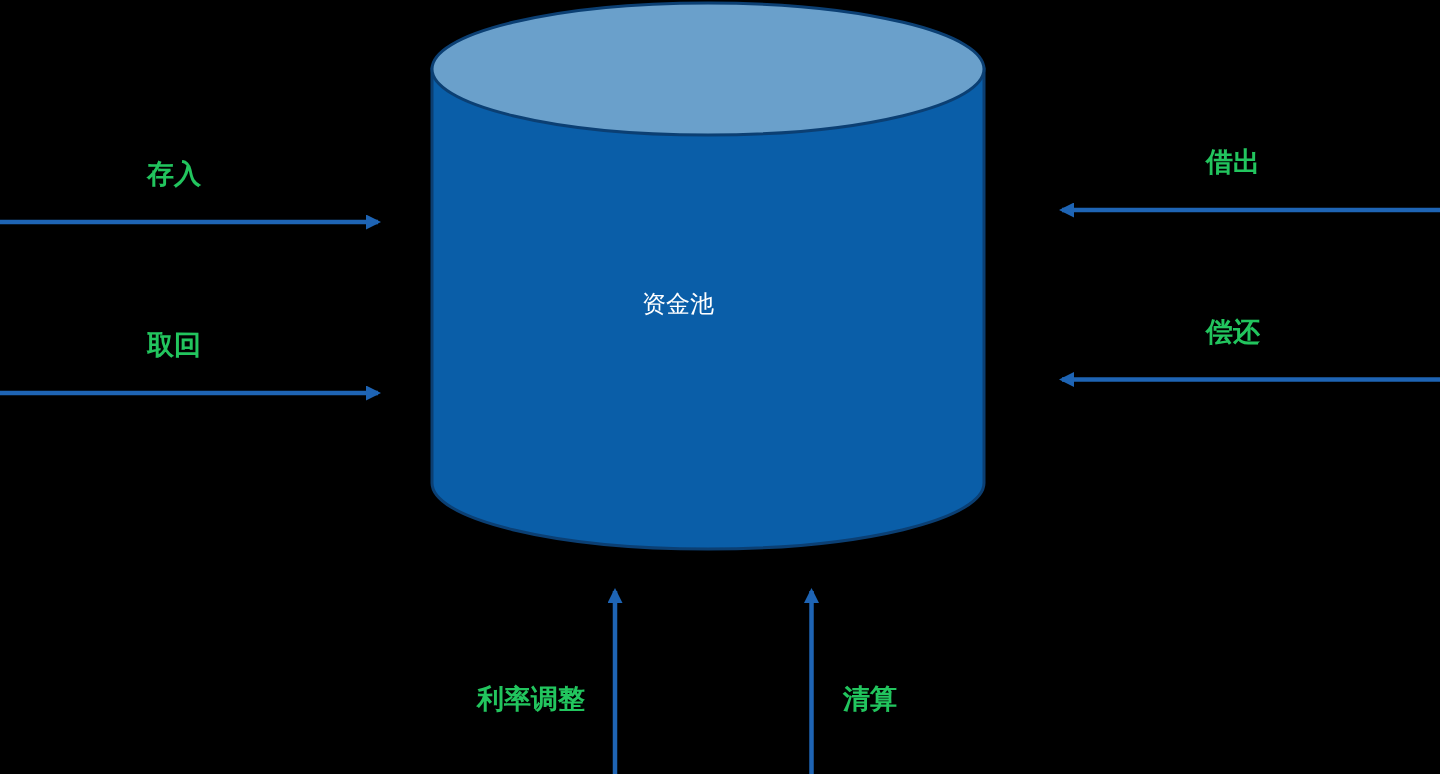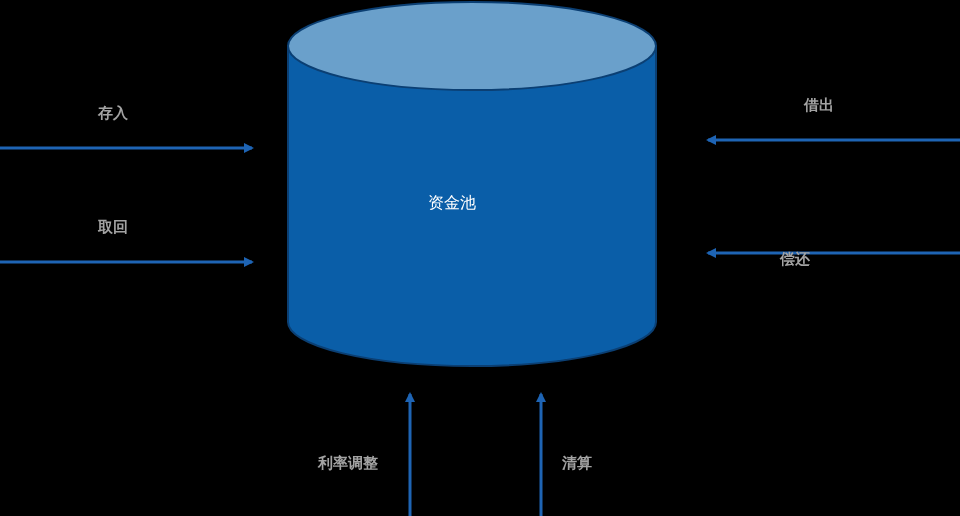--- a/index.html
+++ b/index.html
@@ -1,19 +1,19 @@
 <!DOCTYPE html>
 <html><head>
   <meta charset="utf-8">
   <style>
     html, body { margin: 0; padding: 0; }
     body { width: 960px; height: 516px; background: #000000; position: relative; overflow: hidden;
       font-family: "DejaVu Sans", "Liberation Sans", sans-serif; }
     svg.diagram { position: absolute; left: 0; top: 0; }
-    .lbl { position: absolute; color: #a3a3a3; font-size: 15px; font-weight: bold; white-space: nowrap; letter-spacing: 0px; }
+    .lbl { position: absolute; color: #22c55e; font-size: 18px; font-weight: bold; white-space: nowrap; letter-spacing: 0px; }
     .center-lbl { position: absolute; color: #ffffff; font-size: 16px; white-space: nowrap; }
   </style>
 </head>
 <body>
 
 <svg class="diagram" width="960" height="516" viewBox="0 0 960 516">
   <defs>
     <marker id="ah" markerWidth="10" markerHeight="10" refX="8" refY="5" orient="auto" markerUnits="userSpaceOnUse">
       <path d="M0,0 L10,5 L0,10 Z" fill="#1e64b4"></path>
     </marker>
@@ -33,16 +33,16 @@
   <line x1="410" y1="516" x2="410" y2="394" stroke="#1e64b4" stroke-width="3" marker-end="url(#ah)"></line>
   <line x1="541" y1="516" x2="541" y2="394" stroke="#1e64b4" stroke-width="3" marker-end="url(#ah)"></line>
 </svg>
 
 <div class="center-lbl" style="left:428px; top:193px;">资金池</div>
 
 <div class="lbl" style="left:98px; top:104px;">存入</div>
 <div class="lbl" style="left:98px; top:218px;text-align:center;">取回</div>
 
 <div class="lbl" style="left:804px; top:96px;">借出</div>
-<div class="lbl" style="left:780px; top:209px;margin-top:41px;">偿还</div>
+<div class="lbl" style="left:804px; top:209px;">偿还</div>
 
 <div class="lbl" style="left:318px; top:454px;text-align:center;">利率调整</div>
 <div class="lbl" style="left:562px; top:454px;">清算</div>
 
 </body></html>

